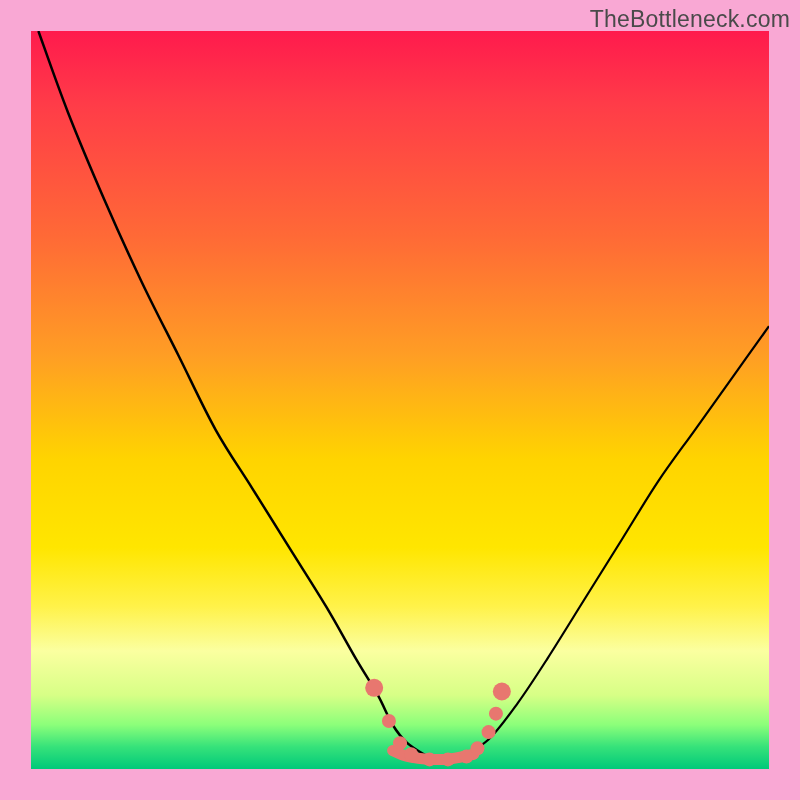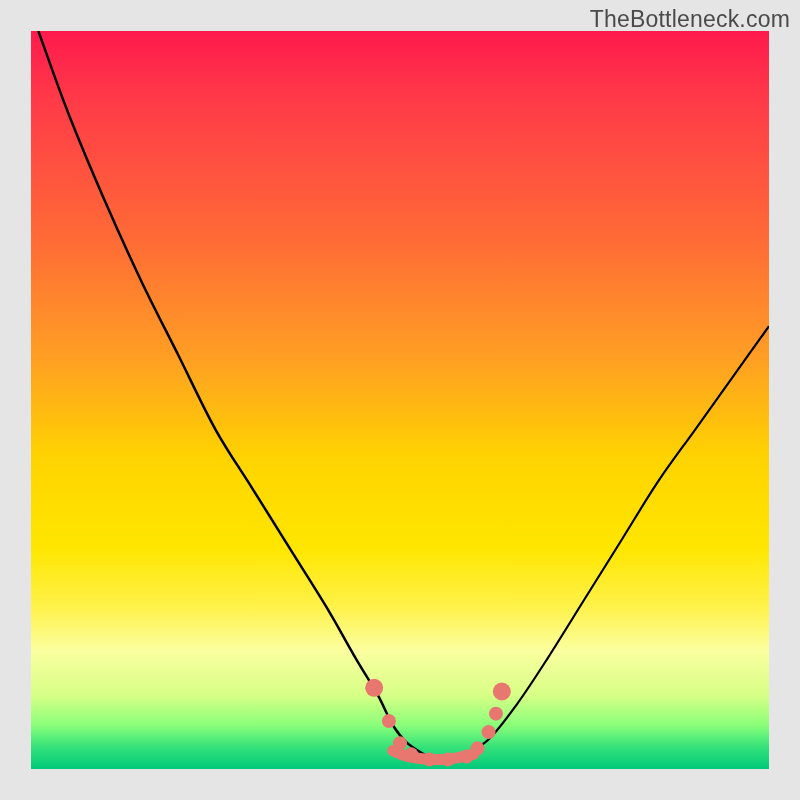--- a/index.html
+++ b/index.html
@@ -10,21 +10,21 @@
     overflow: hidden;
     background: #000;
     font-family: Arial, Helvetica, sans-serif;
   }
   .frame {
     position: absolute;
     top: 0;
     left: 0;
     width: 800px;
     height: 800px;
-    background: #e5e5e5;
+    background: #f9a8d4;
   }
   .plot-area {
     position: absolute;
     top: 31px;
     left: 31px;
     width: 738px;
     height: 738px;
     
     background: linear-gradient(
       to bottom,

